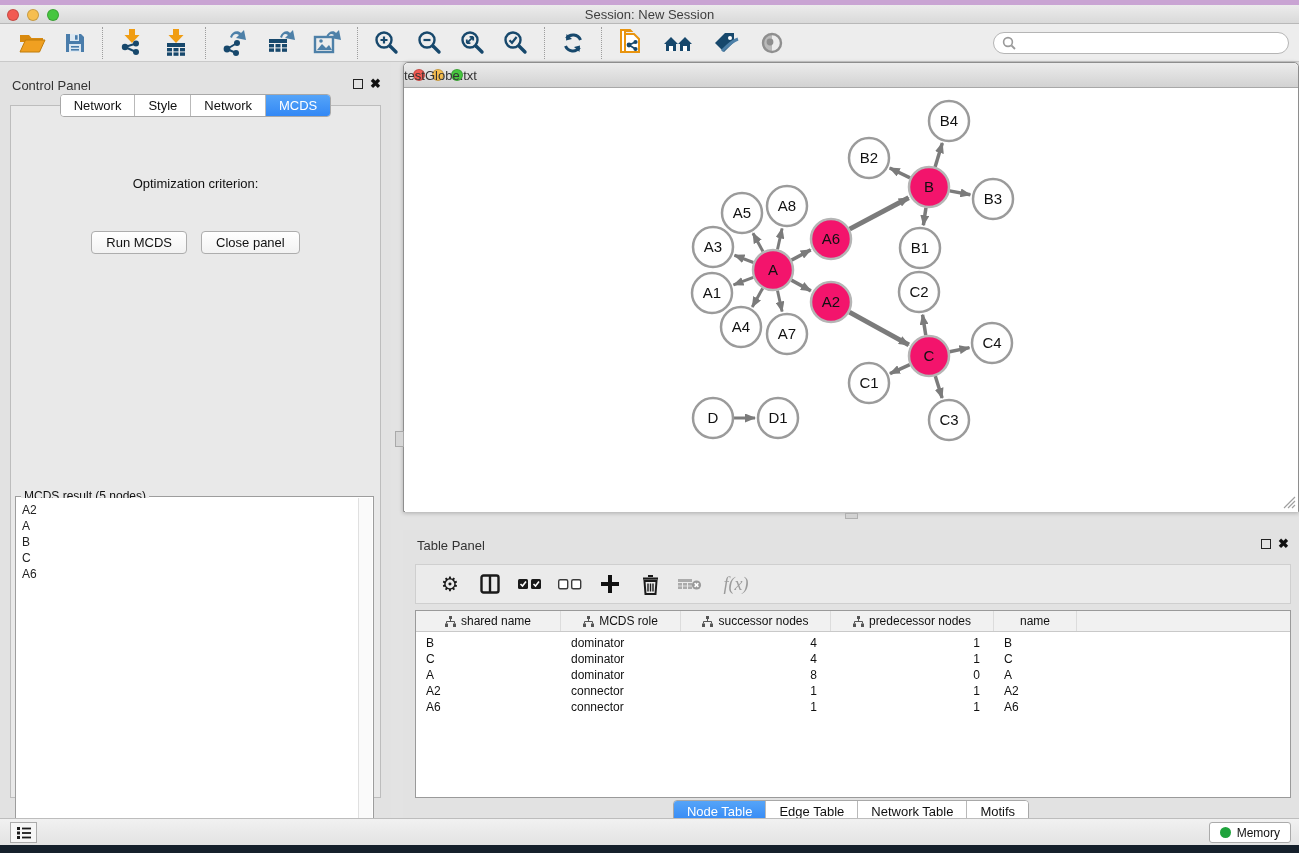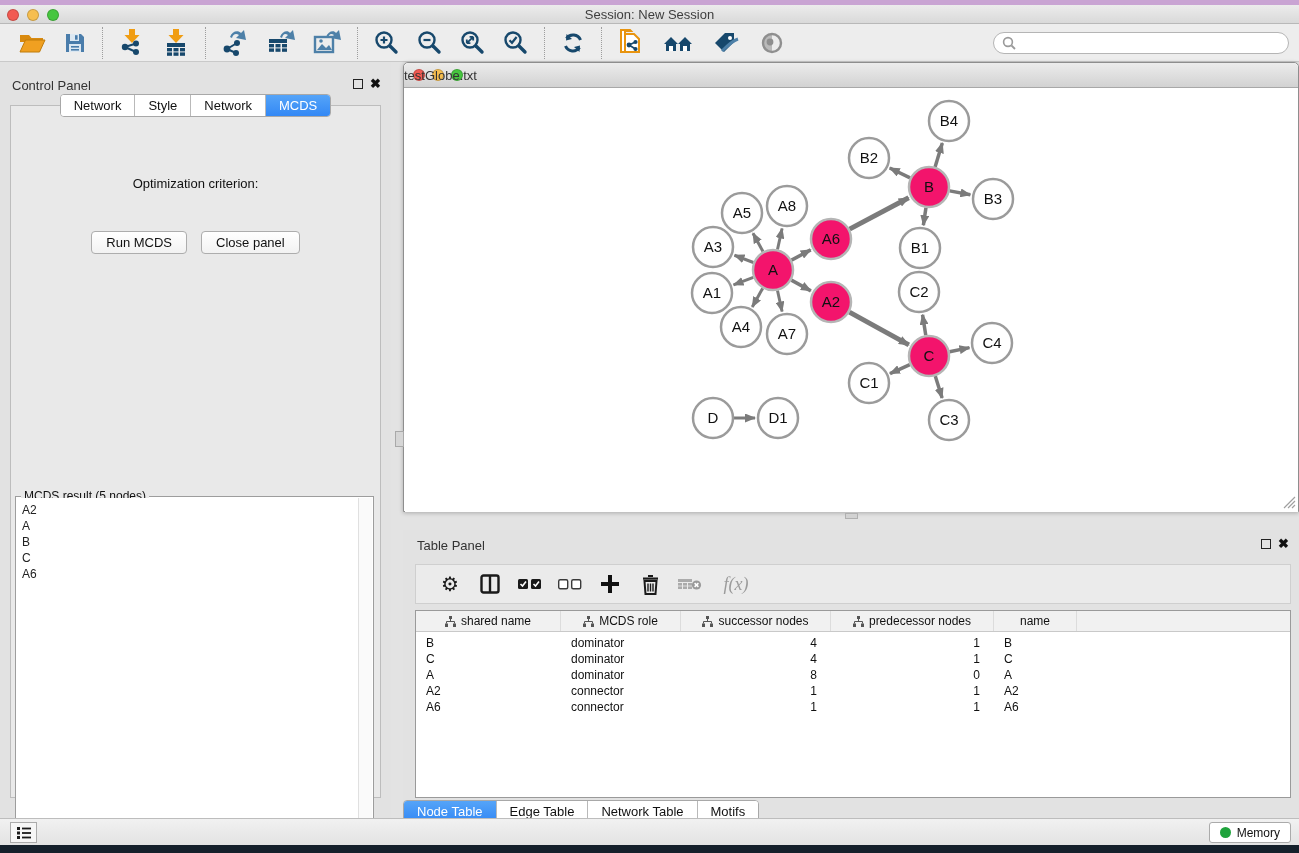--- a/index.html
+++ b/index.html
@@ -99,21 +99,21 @@
               border:1px solid #9a9a9a; overflow:hidden; }
   .thead { display:flex; height:21px; background:#f1f1f1; border-bottom:1px solid #c9c9c9; }
   .th { display:flex; align-items:center; justify-content:center; gap:5px; font-size:12px; color:#111;
         border-right:1px solid #dcdcdc; height:100%; }
   .trow { display:flex; height:16px; align-items:center; }
   .td { font-size:12px; color:#111; white-space:nowrap; overflow:hidden; }
   .td.left { text-align:left; padding-left:10px; }
   .td.right { text-align:right; padding-right:14px; }
   .tbody { padding-top:3px; }
 
-  .tp-tabs { position:absolute; left:0; top:270px; width:100%; display:flex; justify-content:flex-start; }
+  .tp-tabs { position:absolute; left:0; top:270px; width:100%; display:flex; justify-content:center; }
 
   
   .statusbar { position:absolute; left:0; top:818px; width:1299px; height:27px;
                background:linear-gradient(#f1f1f1,#e3e3e3); border-top:1px solid #bdbdbd; }
   .list-btn { position:absolute; left:10px; top:3px; width:27px; height:21px; background:#f6f6f6;
               border:1px solid #ababab; display:flex; align-items:center; justify-content:center; cursor:pointer; }
   .memory-btn { position:absolute; right:8px; top:3px; height:21px; background:#fff;
                 border:1px solid #ababab; border-radius:3px; display:flex; align-items:center;
                 gap:6px; padding:0 10px; font-size:12px; color:#111; cursor:pointer; }
   .mem-dot { width:11px; height:11px; border-radius:50%; background:#1fa33c; }

